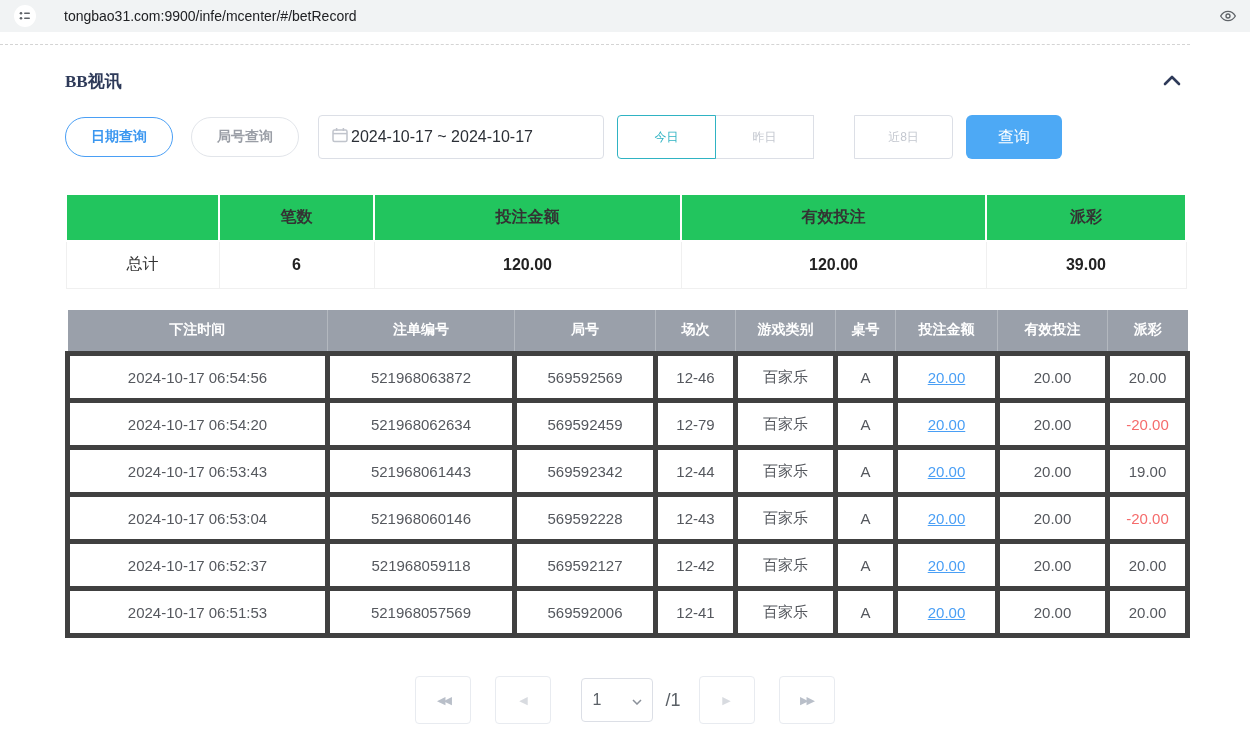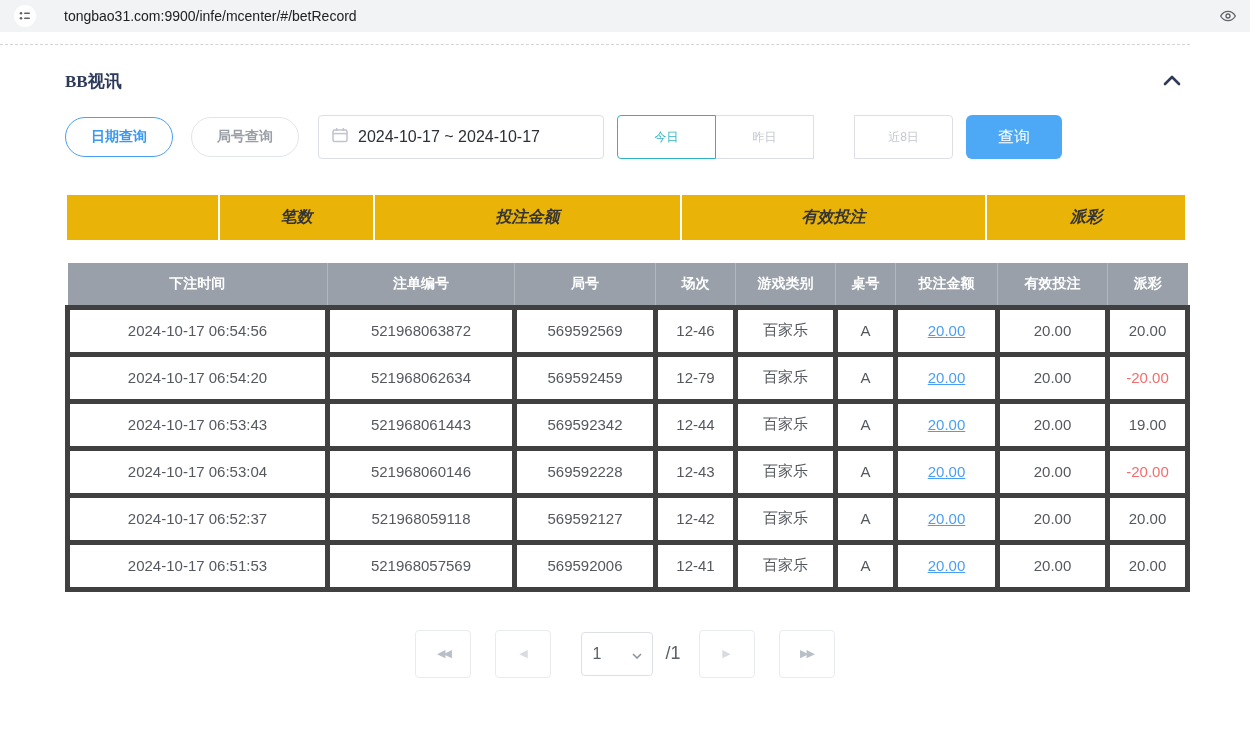--- a/index.html
+++ b/index.html
@@ -34,21 +34,21 @@
   .pill {
     height: 40px; padding: 0 25px; border-radius: 20px; background: #fff;
     font-size: 14px; font-weight: bold; cursor: pointer;
     font-family: "Liberation Sans", sans-serif;
   }
   .pill.active { border: 1px solid #4a9ff5; color: #3b97f0; }
   .pill.inactive { border: 1px solid #e2e5ea; color: #9a9ea6; margin-left: 18px; }
   .date-picker {
     margin-left: 19px; width: 286px; height: 44px;
     border: 1px solid #dcdfe6; border-radius: 4px; background: #fff;
-    display: flex; align-items: center; padding: 0 13px; gap: 10px;
+    display: flex; align-items: center; padding: 0 13px; gap: 3px;
     font-size: 16px; color: #2b2f36; cursor: pointer; white-space: nowrap;
   }
   .btn-group { margin-left: 13px; display: flex; }
   .group-btn {
     height: 44px; width: 99px; background: #fff;
     border: 1px solid #dcdfe6; font-size: 12px; color: #c3c7cf; cursor: pointer;
     font-family: "Liberation Sans", sans-serif;
   }
   .group-btn + .group-btn { margin-left: -1px; }
   .group-btn:first-child { border-radius: 4px 0 0 4px; }
@@ -57,21 +57,21 @@
   .search-btn {
     margin-left: 13px; width: 96px; height: 44px;
     background: #4da9f5; border: none; border-radius: 6px;
     color: #fff; font-size: 16px; cursor: pointer;
     font-family: Liberation Sans, sans-serif;
   }
 
   
   .summary-table { margin-top: 34px; width: 1120px; border-collapse: collapse; table-layout: fixed; }
   .summary-table td { text-align: center; height: 47px; font-size: 16px; }
-  .summary-hd td { background: #eab308; border: 2px solid #ffffff; font-weight: bold; color: #333; font-style: italic; }
+  .summary-hd td { background: #22c55e; border: 2px solid #ffffff; font-weight: bold; color: #333; }
   .summary-bd td { border: 1px solid #f0f0f0; border-top: none; font-weight: bold; color: #222; }
   .summary-bd td.total-label { font-weight: normal; color: #333; }
 
   
   .bet-table { margin-top: 21px; width: 1120px; border-collapse: collapse; table-layout: fixed; }
   .bet-table th {
     background: #9aa0aa; color: #ffffff; font-size: 14px; font-weight: bold;
     height: 44px; border-right: 1px solid rgba(255,255,255,0.25);
   }
   .bet-table th:last-child { border-right: none; }
@@ -163,20 +163,27 @@
         <col style="width:305px">
         <col style="width:200px">
     </colgroup>
     <tbody>
         <tr class="summary-hd">
       <td></td>
       <td>笔数</td>
       <td>投注金额</td>
       <td>有效投注</td>
       <td>派彩</td>
+    </tr>
+    <tr class="summary-bd">
+      <td class="total-label">总计</td>
+      <td>6</td>
+      <td>120.00</td>
+      <td>120.00</td>
+      <td>39.00</td>
     </tr>
   </tbody>
     </table>
 
   <table class="bet-table">
     <colgroup>
       <col style="width:260px">
         <col style="width:187px">
         <col style="width:141px">
         <col style="width:80px">

